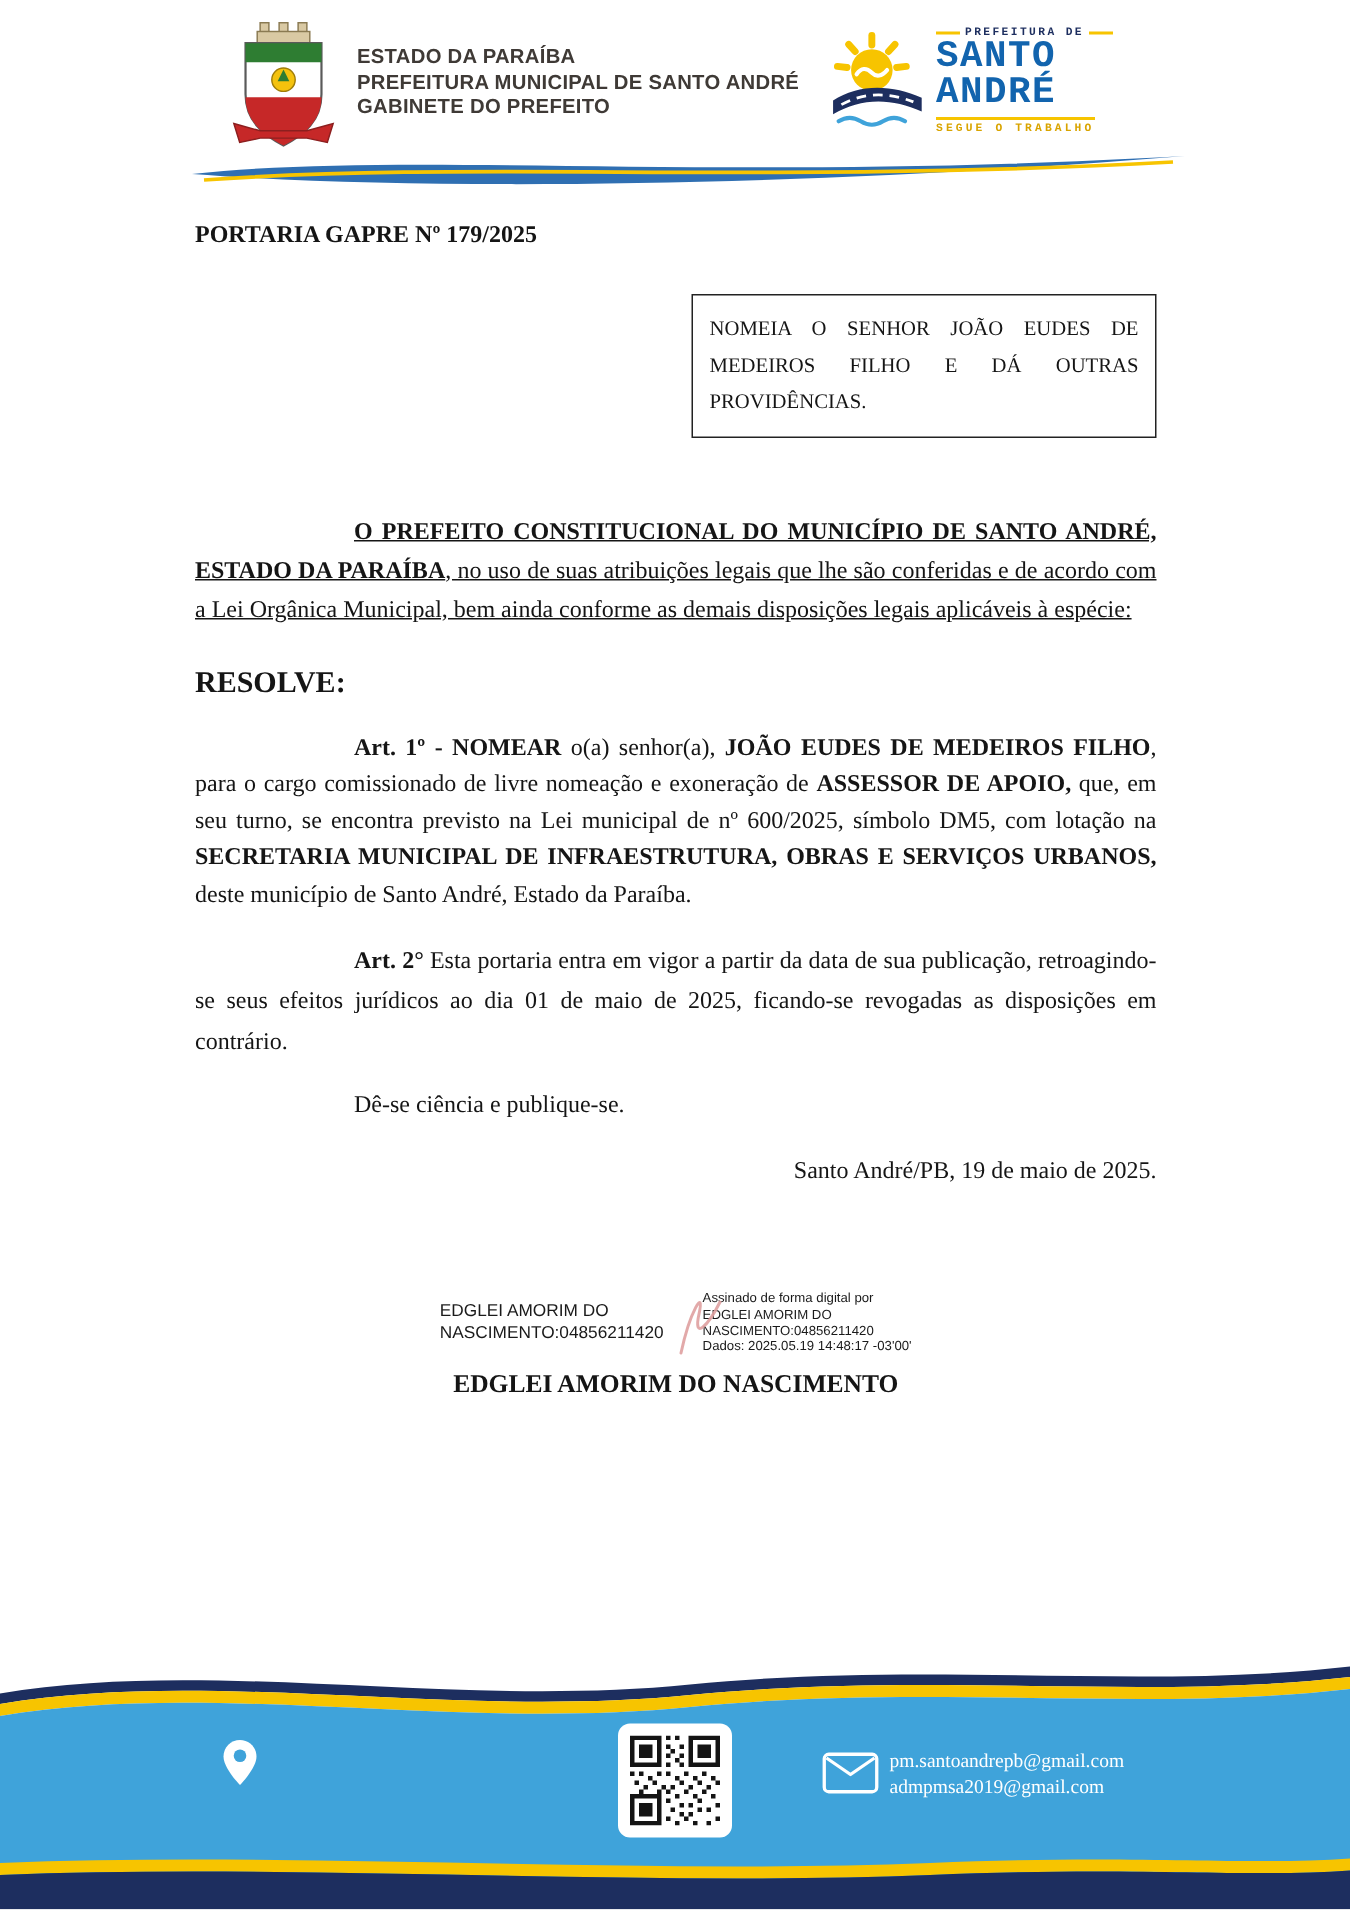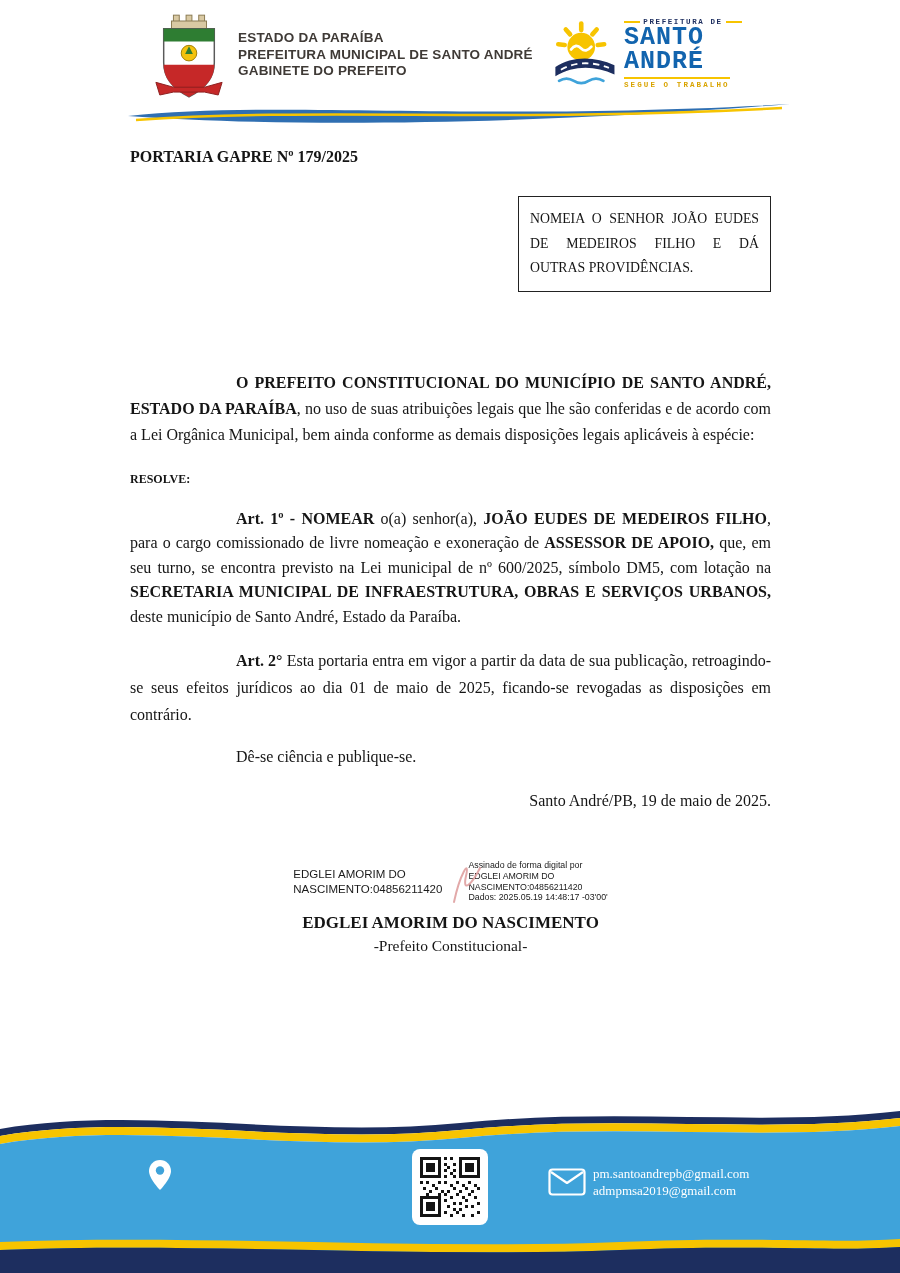--- a/index.html
+++ b/index.html
@@ -25,26 +25,26 @@
   .kicker::before, .kicker::after { content:""; flex:1; height:2px; background:#f7c400; }
   .brand-name { color:#1264ae; font-weight:700; font-size:25px; line-height:24px; letter-spacing:1px; }
   .tagline { display:inline-block; margin-top:3px; color:#d9a400; font-size:7.5px;
              font-weight:700; letter-spacing:2.1px; border-top:2px solid #f7c400; padding-top:2px; }
   .divider { position:absolute; top:98px; left:128px; }
 
   
   .content { position:absolute; top:140px; left:130px; width:641px; }
   .title { font-size:16px; font-weight:700; margin-top:8px; }
   .summary-box {
-    margin:30px 0 0 auto; width:253px; border:1.4px solid #222;
+    margin:30px 0 0 auto; width:310px; border:1.4px solid #222;
     padding:10px 11px; font-size:13.8px; line-height:24.5px; text-align:justify;
   }
   .para { text-align:justify; text-indent:106px; font-size:16px; line-height:26px; }
-  .p-preamble { margin-top:78px; }
-  .resolve { margin-top:24px; font-weight:700; font-size:12px; }
+  .p-preamble { margin-top:50px;text-decoration:underline; }
+  .resolve { margin-top:24px; font-weight:700; font-size:20px; }
   .p-art1 { margin-top:20px; line-height:24.5px; }
   .p-art2 { margin-top:18px; line-height:27px; }
   .closing { margin-top:20px; text-indent:106px; font-size:16px; }
   .dateline { margin-top:26px; text-align:right; font-size:16px; }
 
   
   .sig { position:absolute; top:860px; left:130px; width:641px; text-align:center; }
   .sig-row { display:flex; justify-content:center; align-items:flex-start; gap:8px; }
   .sig-cert { font-family:"Liberation Sans", sans-serif; font-size:11.5px; line-height:15px;
               text-align:left; padding-top:7px; color:#1a1a1a; }
@@ -155,21 +155,20 @@
         </svg>
         <div class="sig-digital">
           <div>Assinado de forma digital por</div>
           <div>EDGLEI AMORIM DO</div>
           <div>NASCIMENTO:04856211420</div>
           <div>Dados: 2025.05.19 14:48:17 -03'00'</div>
         </div>
       </div>
     </div>
     <div class="sig-name">EDGLEI AMORIM DO NASCIMENTO</div>
-    <div class="sig-role">-Prefeito Constitucional-</div>
   </section>
 
   <footer class="footer">
     <svg class="footer-waves" width="900" height="180" viewBox="0 0 900 180">
       <path d="M0,36 C140,12 300,46 460,30 C620,14 760,34 900,18 L900,25 C760,41 620,21 460,37 C300,53 140,19 0,43 Z" fill="#1d2e5f"></path>
       <path d="M0,43 C140,19 300,53 460,37 C620,21 760,41 900,25 L900,33 C760,49 620,29 460,45 C300,61 140,27 0,51 Z" fill="#f7c400"></path>
       <path d="M0,51 C140,27 300,61 460,45 C620,29 760,49 900,33 L900,162 L0,162 Z" fill="#3fa3da"></path>
       <path d="M0,149 C200,141 420,157 620,149 C760,143 830,151 900,146 L900,154 C830,159 760,151 620,157 C420,165 200,149 0,157 Z" fill="#f7c400"></path>
       <path d="M0,157 C200,149 420,165 620,157 C760,151 830,159 900,154 L900,180 L0,180 Z" fill="#1d2e5f"></path>
     </svg>

